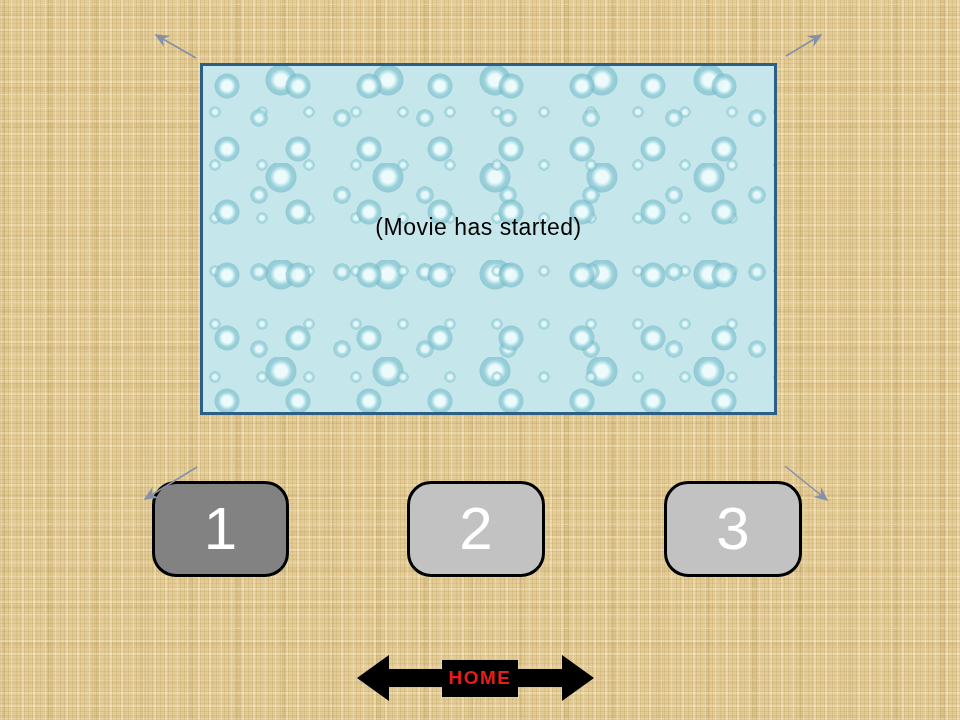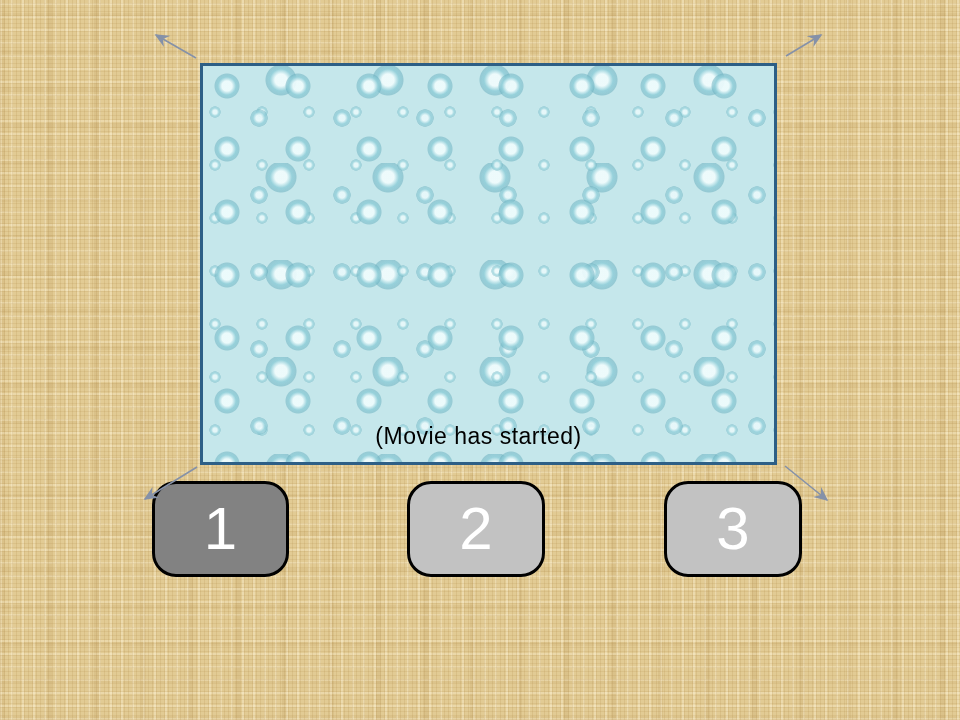--- a/index.html
+++ b/index.html
@@ -15,30 +15,30 @@
       repeating-linear-gradient(0deg,  rgba(255,246,219,.30) 0 2px, transparent 2px 13px),
       repeating-linear-gradient(90deg, rgba(150,108,40,.10) 0 5px, transparent 5px 47px),
       repeating-linear-gradient(0deg,  rgba(150,108,40,.08) 0 4px, transparent 4px 37px);
   }
 
   
   .overlay{position:absolute;left:0;top:0;pointer-events:none;}
 
   
   .movie-area{
-    position:absolute;left:200px;top:63px;width:577px;height:402px;
+    position:absolute;left:200px;top:63px;width:577px;height:352px;
     box-sizing:border-box;border:3px solid #2d5f86;
     background-color:#c5e7eb;
     background-image:
       radial-gradient(circle 13px at 24px 20px, rgba(240,252,253,.90) 0 5px, rgba(148,208,218,.95) 9px, rgba(105,175,190,.50) 12px, rgba(0,0,0,0) 13px),
       radial-gradient(circle 9px  at 56px 52px, rgba(236,250,252,.85) 0 3px, rgba(152,210,220,.90) 6px, rgba(110,178,192,.45) 8.5px, rgba(0,0,0,0) 9px),
       radial-gradient(circle 6px  at 12px 46px, rgba(238,251,252,.80) 0 2px, rgba(158,214,222,.85) 4px, rgba(112,180,194,.40) 5.5px, rgba(0,0,0,0) 6px),
       radial-gradient(circle 16px at 78px 14px, rgba(242,252,253,.90) 0 6px, rgba(146,206,217,.90) 11px, rgba(102,172,188,.50) 15px, rgba(0,0,0,0) 16px);
     background-size:71px 63px, 83px 77px, 47px 53px, 107px 97px;
-    display:flex;align-items:flex-end;justify-content:center;
+    display:flex;align-items:center;justify-content:center;
   }
   .movie-status{
     font-size:23px;color:#000;transform:translate(-10px,-12px);letter-spacing:.5px;
   }
 
   
   .movie-btn{
     position:absolute;top:481px;height:96px;box-sizing:border-box;
     border:3px solid #000;border-radius:24px;
     display:flex;align-items:center;justify-content:center;
@@ -79,20 +79,31 @@
     <span>1</span>
   </div>
   <div class="movie-btn btn-2">
     <span>2</span>
   </div>
   <div class="movie-btn btn-3">
     <span>3</span>
   </div>
 
 
+  <div class="nav-bar">
+    <svg class="nav-arrow" width="85" height="50" viewBox="0 0 85 50" xmlns="http://www.w3.org/2000/svg">
+      <polygon points="85,16 32,16 32,2 0,25 32,48 32,34 85,34" fill="#000000"></polygon>
+    </svg>
+    <div class="home-box">
+      <span class="home-label">HOME</span>
+    </div>
+    <svg class="nav-arrow" width="76" height="50" viewBox="0 0 76 50" xmlns="http://www.w3.org/2000/svg">
+      <polygon points="0,16 44,16 44,2 76,25 44,48 44,34 0,34" fill="#000000"></polygon>
+    </svg>
+  </div>
 
   <svg class="overlay" width="960" height="720" viewBox="0 0 960 720" xmlns="http://www.w3.org/2000/svg">
     <defs>
       <marker id="ah" markerWidth="10" markerHeight="8" refX="8" refY="4" orient="auto">
         <path d="M0,0 L9,4 L0,8 L3,4 Z" fill="#8591a8"></path>
       </marker>
     </defs>
     <line x1="196" y1="58" x2="156" y2="35" stroke="#8591a8" stroke-width="1.6" marker-end="url(#ah)"></line>
     <line x1="786" y1="56" x2="821" y2="35" stroke="#8591a8" stroke-width="1.6" marker-end="url(#ah)"></line>
     <line x1="197" y1="467" x2="145" y2="499" stroke="#8591a8" stroke-width="1.6" marker-end="url(#ah)"></line>

